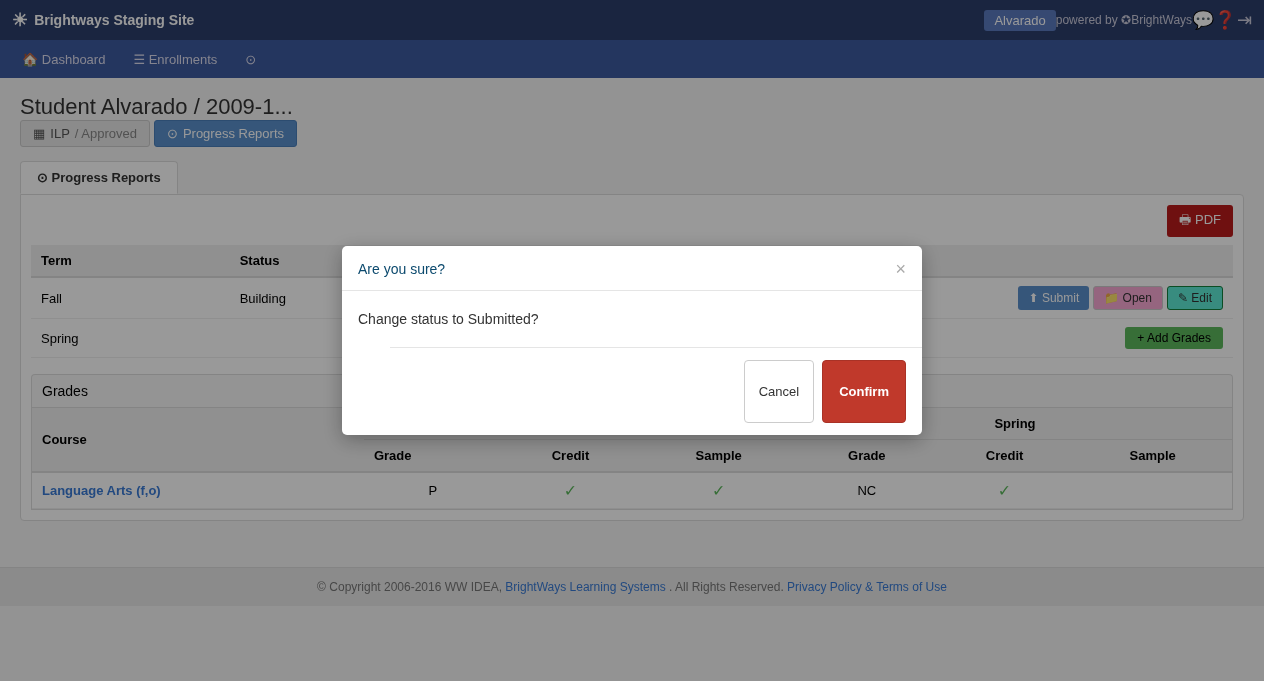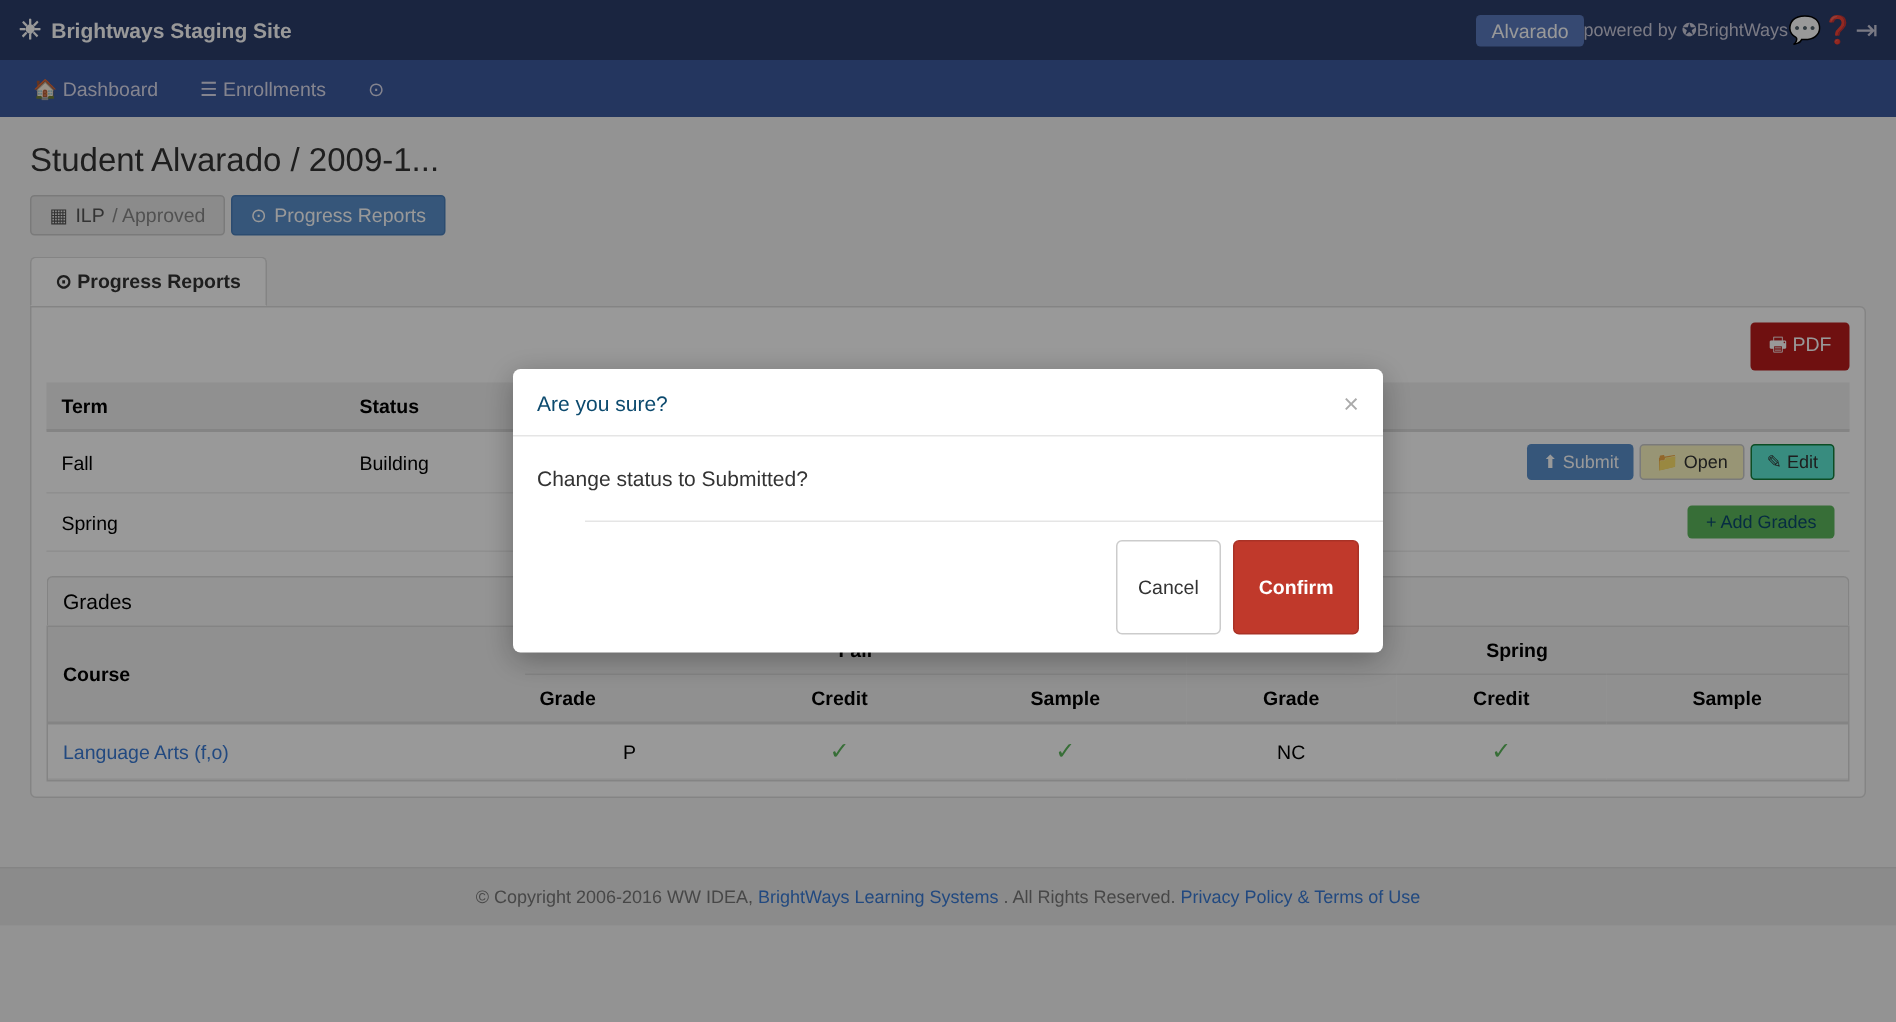--- a/index.html
+++ b/index.html
@@ -38,21 +38,21 @@
     .subnav-item {
       color: #dde;
       font-size: 13px;
       padding: 6px 12px;
       cursor: pointer;
       border-radius: 3px;
     }
 
     
     .page-content { padding: 16px 20px; }
-    .page-title { font-size: 22px; color: #333; margin-bottom: 10px; font-weight: 300; }
+    .page-title { font-size: 22px; color: #333; font-weight: 300; }
     .breadcrumb-tabs { display: flex; gap: 4px; margin-bottom: 14px; flex-wrap: wrap; }
     .breadcrumb-tab {
       padding: 5px 12px;
       border-radius: 3px;
       font-size: 13px;
       cursor: pointer;
       display: flex; align-items: center; gap: 5px;
     }
     .breadcrumb-tab.default { background: #e8e8e8; color: #555; border: 1px solid #ccc; }
     .breadcrumb-tab.active { background: #5a8fcb; color: white; border: 1px solid #4a7fbb; }
@@ -87,32 +87,32 @@
       border-radius: 3px;
       font-size: 13px;
       cursor: pointer;
     }
 
     table { width: 100%; border-collapse: collapse; }
     th { background: #f0f0f0; text-align: left; padding: 8px 10px; font-weight: bold; font-size: 13px; border-bottom: 2px solid #ddd; }
     td { padding: 8px 10px; border-bottom: 1px solid #eee; font-size: 13px; vertical-align: middle; }
     .action-buttons { display: flex; justify-content: flex-end; gap: 4px; }
     .btn-submit { background: #5a8fcb; color: white; border: none; padding: 4px 10px; border-radius: 3px; cursor: pointer; font-size: 12px; }
-    .btn-open { background: #fef9c3; color: #333; border: 1px solid #ccc; padding: 4px 10px; border-radius: 3px; cursor: pointer; font-size: 12px; }
+    .btn-open { background: #f9a8d4; color: #333; border: 1px solid #ccc; padding: 4px 10px; border-radius: 3px; cursor: pointer; font-size: 12px; }
     .btn-edit { background: #5eead4; color: #333; border: 1px solid #15803d; padding: 4px 10px; border-radius: 3px; cursor: pointer; font-size: 12px; }
-    .btn-add-grades { background: #5cb85c; color: #0c4a6e; border: none; padding: 4px 12px; border-radius: 3px; cursor: pointer; font-size: 12px; }
+    .btn-add-grades { background: #5cb85c; color: #000000; border: none; padding: 4px 12px; border-radius: 3px; cursor: pointer; font-size: 12px; }
 
     
     .grades-section { margin-top: 16px; }
     .grades-header { background: #f7f7f7; border: 1px solid #ddd; padding: 8px 10px; font-weight: normal; font-size: 14px; border-bottom: none; border-radius: 4px 4px 0 0; }
     .grades-table-container { border: 1px solid #ddd; }
     .grades-table-container table th { text-align: center; }
     .grades-table-container table th:first-child { text-align: left; }
     .grades-table-container table td { text-align: center; }
-    .grades-table-container table td:first-child { text-align: left; }
+    .grades-table-container table td:first-child { text-align: left; font-weight: bold; }
     .check-green { color: #5cb85c; font-size: 16px; }
     .link-blue { color: #3a7bd5; text-decoration: none; cursor: pointer; }
 
     
     footer {
       margin-top: 30px;
       background: #e8e8e8;
       border-top: 1px solid #ddd;
       text-align: center;
       padding: 12px;

